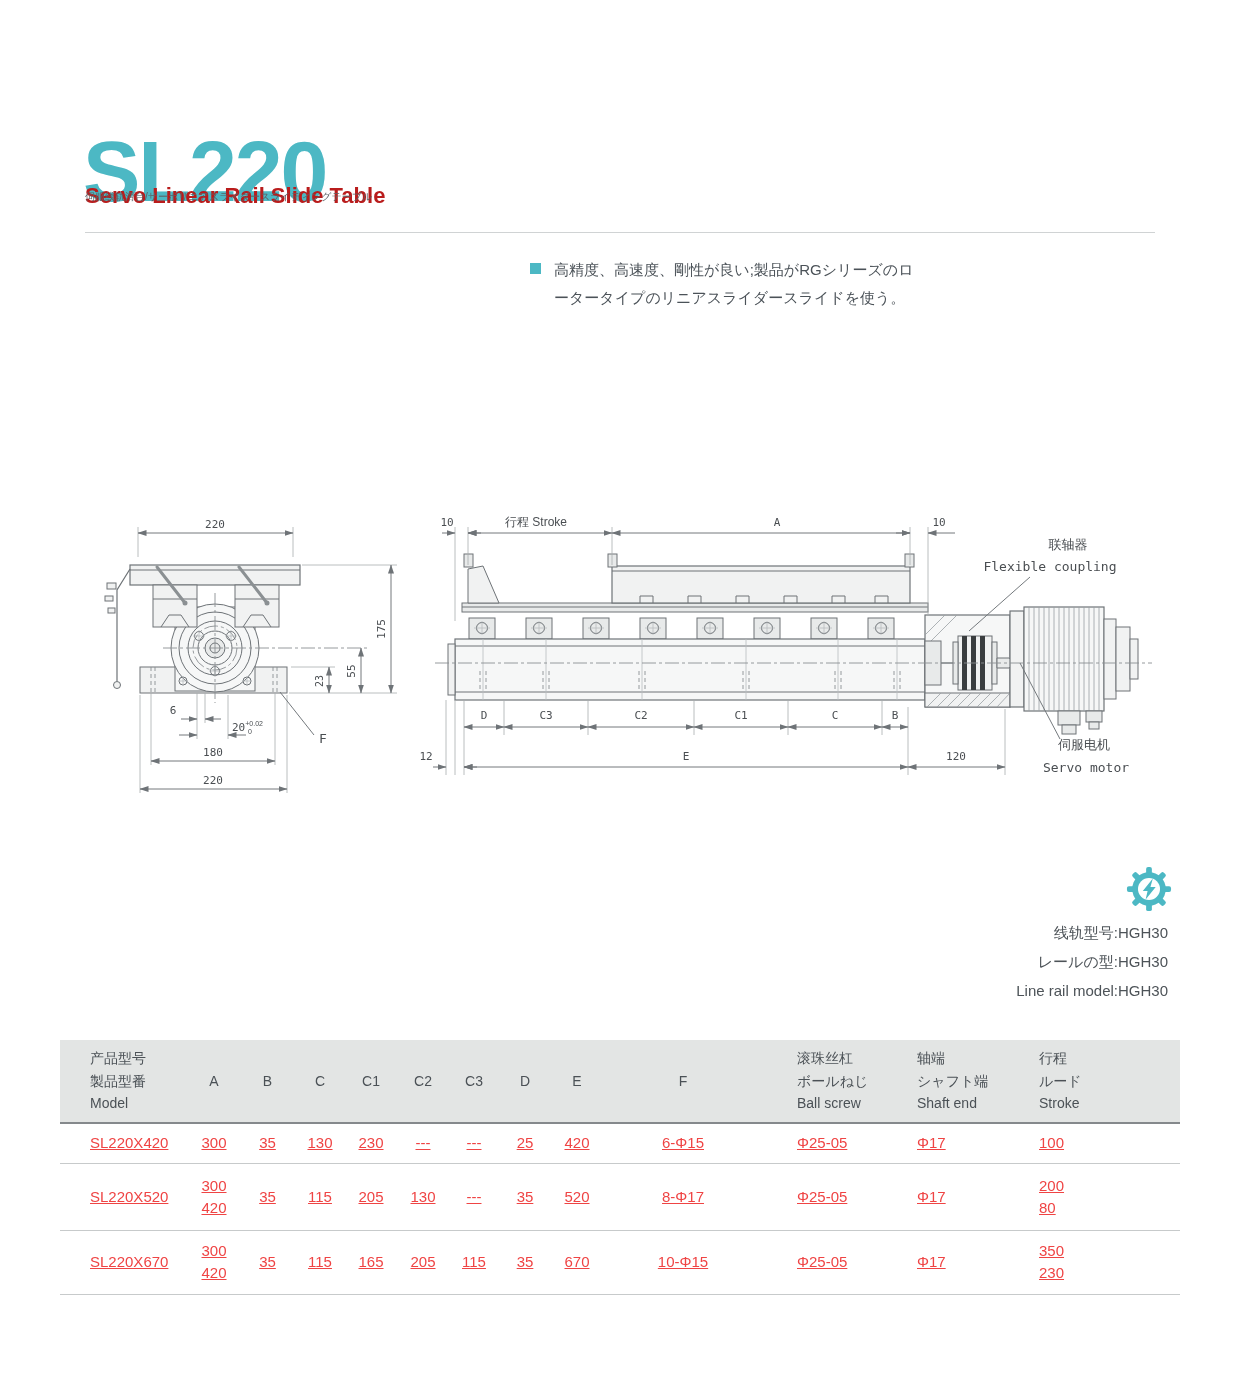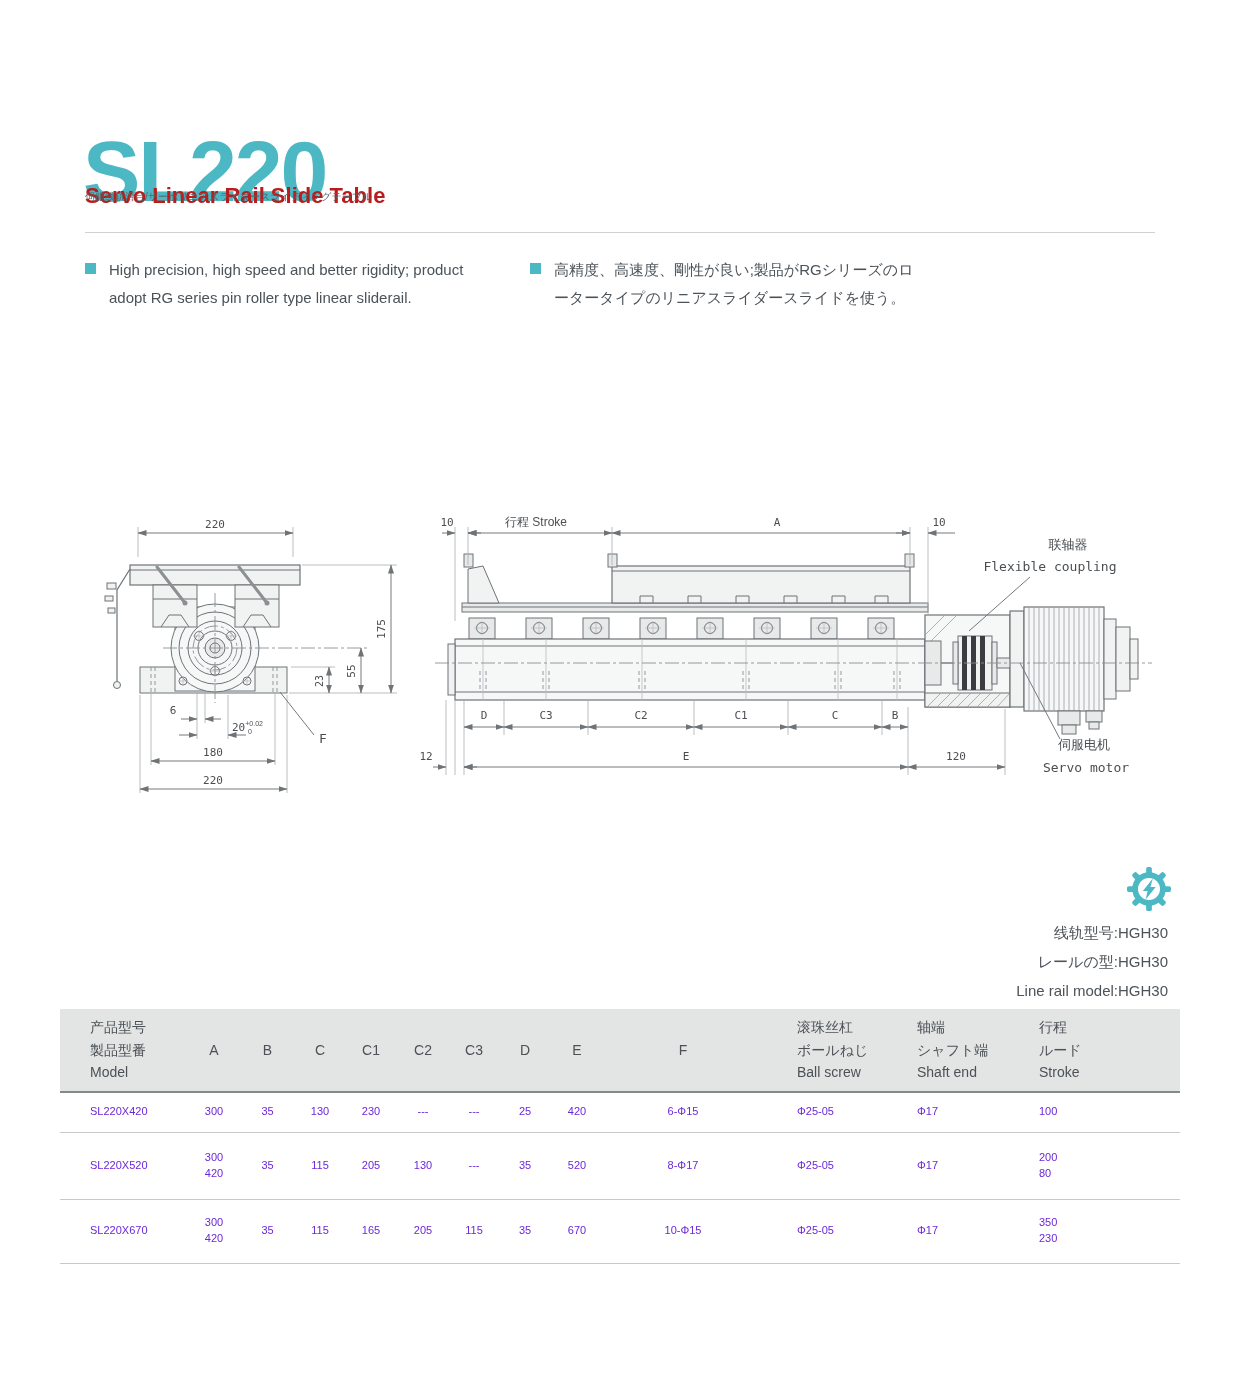--- a/index.html
+++ b/index.html
@@ -30,28 +30,28 @@
   .geo{stroke:#6e7377;stroke-width:1;fill:none;}
   .geo2{stroke:#6e7377;stroke-width:1.2;fill:none;}
   .fillA{fill:#f1f2f2;}
   .fillB{fill:#f6f7f7;}
   .fillC{fill:#e8eaea;}
   .cl{stroke:#8a8f92;stroke-width:0.9;stroke-dasharray:14 3 3 3;fill:none;}
   .hid{stroke:#8a8f92;stroke-width:0.9;stroke-dasharray:4 3;fill:none;}
   .thin{stroke:#b9bdbf;stroke-width:0.8;fill:none;}
   .fin{stroke:#9aa0a3;stroke-width:0.8;fill:none;}
   
-  table.spec{position:absolute;left:60px;top:1009px;width:1120px;border-collapse:collapse;
+  table.spec{position:absolute;left:60px;top:1040px;width:1120px;border-collapse:collapse;
              table-layout:fixed;}
   table.spec th{background:#e3e5e4;font-weight:normal;font-size:14px;color:#4b5156;
                 white-space:pre-line;line-height:1.6;vertical-align:middle;text-align:center;padding:0;}
   table.spec thead tr{height:83px;}
   table.spec thead{border-bottom:2px solid #85898c;}
-  table.spec td{font-size:11px;color:#6d28d9;text-align:center;white-space:pre-line;
-                line-height:1.45;vertical-align:middle;padding:0;}
+  table.spec td{font-size:15px;color:#ef4444;text-align:center;white-space:pre-line;
+                line-height:1.45;vertical-align:middle;padding:0;text-decoration:underline;}
   table.spec tbody tr{border-bottom:1px solid #c7cacb;}
   table.spec tbody tr:nth-child(1){height:40px;}
   table.spec tbody tr:nth-child(2){height:67px;}
   table.spec tbody tr:nth-child(3){height:64px;}
   table.spec tbody tr:nth-child(4){height:64px;}
   .al{text-align:left !important;}
   .pl30{padding-left:30px !important;}
   .pl34{padding-left:34px !important;}
   .pl32{padding-left:32px !important;}
 </style>
@@ -59,24 +59,20 @@
 <body>
 
 <div class="page">
 
   <h1 class="abs title" style="color:#4cb8c4">SL220</h1>
   <h2 class="abs sub-en">Servo Linear Rail Slide Table</h2>
   <div class="abs sub-cjk">伺服线轨滑台/サーボリニアスライダースライディングテーブル</div>
   <div class="abs rule"></div>
 
   <div class="abs feat-col" style="left:85px;width:415px;">
-    <div class="feat">
-      <span class="sq" style="background:#4cb8c4"></span>
-      <p>High precision, high speed and better rigidity; product adopt RG series pin roller type linear sliderail.</p>
-    </div>
   </div>
   <div class="abs feat-col" style="left:530px;width:390px;">
     <div class="feat">
       <span class="sq" style="background:#4cb8c4"></span>
       <p>高精度、高速度、剛性が良い;製品がRGシリーズのロータータイプのリニアスライダースライドを使う。</p>
     </div>
   </div>
 
   <svg class="abs" style="left:95px;top:495px" width="330" height="310" viewBox="0 0 330 310">
     <defs>

